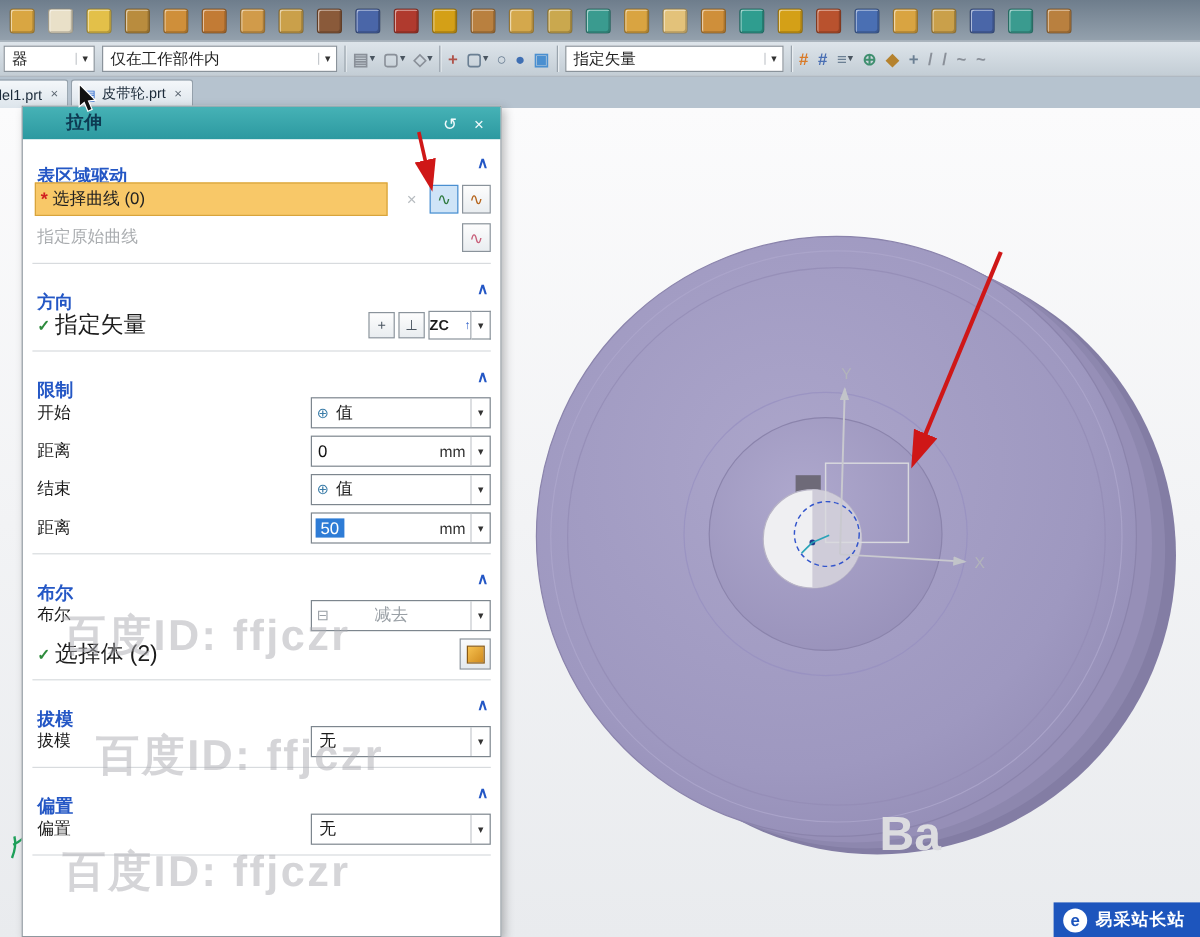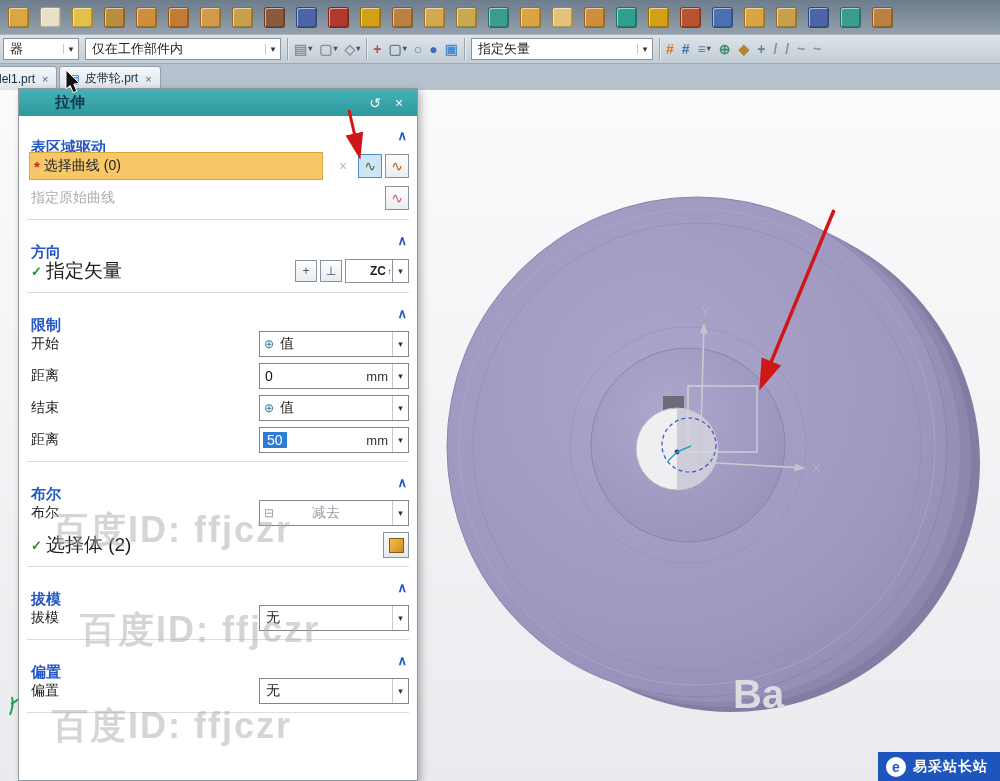--- a/index.html
+++ b/index.html
@@ -68,22 +68,22 @@
           margin-left:3px; font-size:14px; color:#3a7a4a; flex:0 0 auto; }
   .ibtn.flat { border:none; background:transparent; }
   .ibtn.dim { color:#b7bcc0; }
   .ibtn.active { background:#cfe4f7; border-color:#4a8fd0; color:#2f7a3f; }
   .curve-g { color:#b5651d; font-size:14px; }
   .curve-p { color:#c8607a; font-size:14px; }
   .chk { color:#2e8b3d; font-weight:bold; margin:0 4px 0 4px; font-size:13px; }
   .row .txt { color:#1c1c1c; font-size:19px; }
 
   .ibtn.sm { width:22px; height:22px; font-size:12px; color:#4a5560; }
-  .vec-box { display:inline-flex; align-items:center; justify-content:flex-end; gap:1px;
-             width:48px; height:24px; border:1px solid #8a939b; background:#fff; margin-left:3px;
+  .vec-box { display:inline-flex; align-items:center; justify-content:space-between; gap:1px;
+             width:36px; height:24px; border:1px solid #8a939b; background:#fff; margin-left:3px;
              font-size:12px; font-weight:bold; color:#1c1c1c; }
   .vec-arrow { color:#2457c5; font-size:10px; }
   .vec-dd { width:16px; height:24px; border:1px solid #8a939b; border-left:none; background:#fff;
             display:inline-flex; align-items:center; justify-content:center; font-size:9px; color:#333; }
 
   .ctrl { margin-left:auto; width:150px; display:flex; align-items:center; height:26px;
           border:1px solid #7d868e; background:#fff; }
   .ctrl .dd-ico { width:18px; text-align:center; color:#3a7ca8; font-size:12px; }
   .ctrl .dd-ico.gray { color:#9aa0a6; }
   .ctrl .dd-text { flex:1; font-size:14px; color:#1c1c1c; padding-left:2px; }

